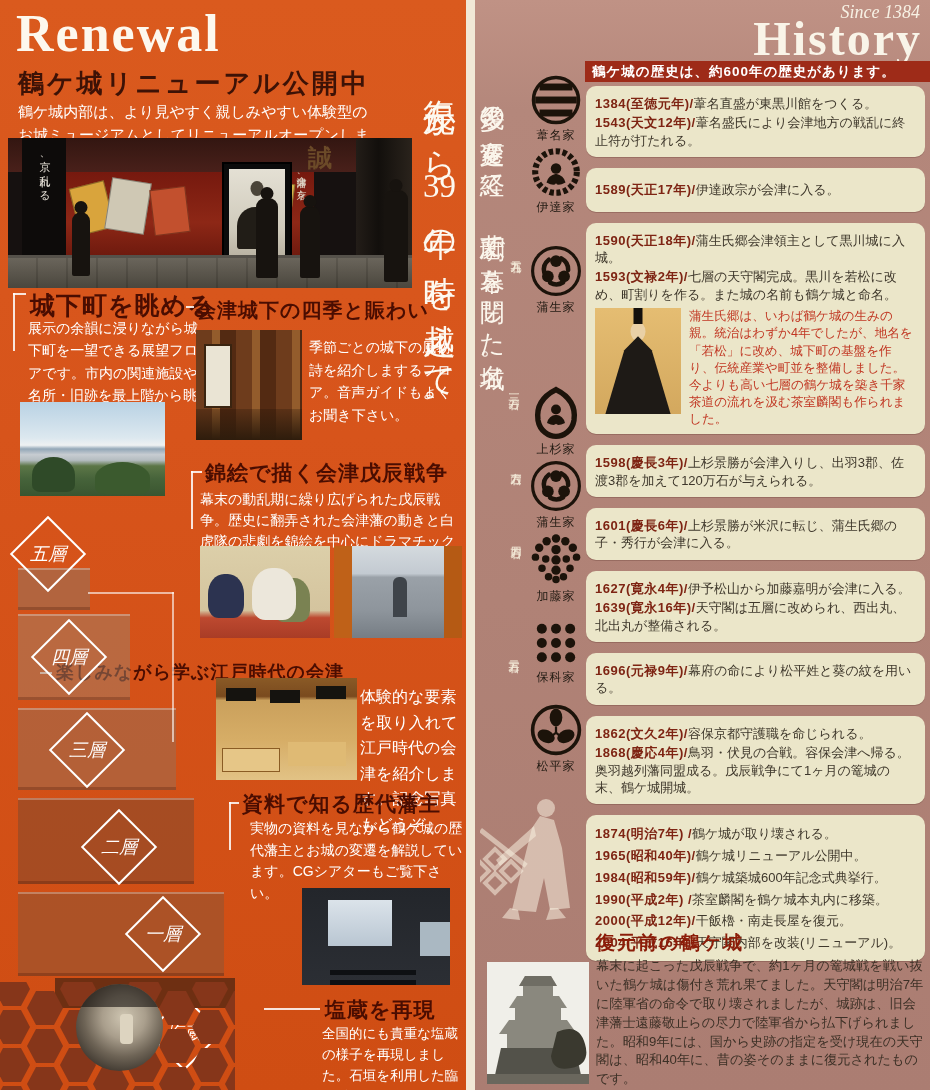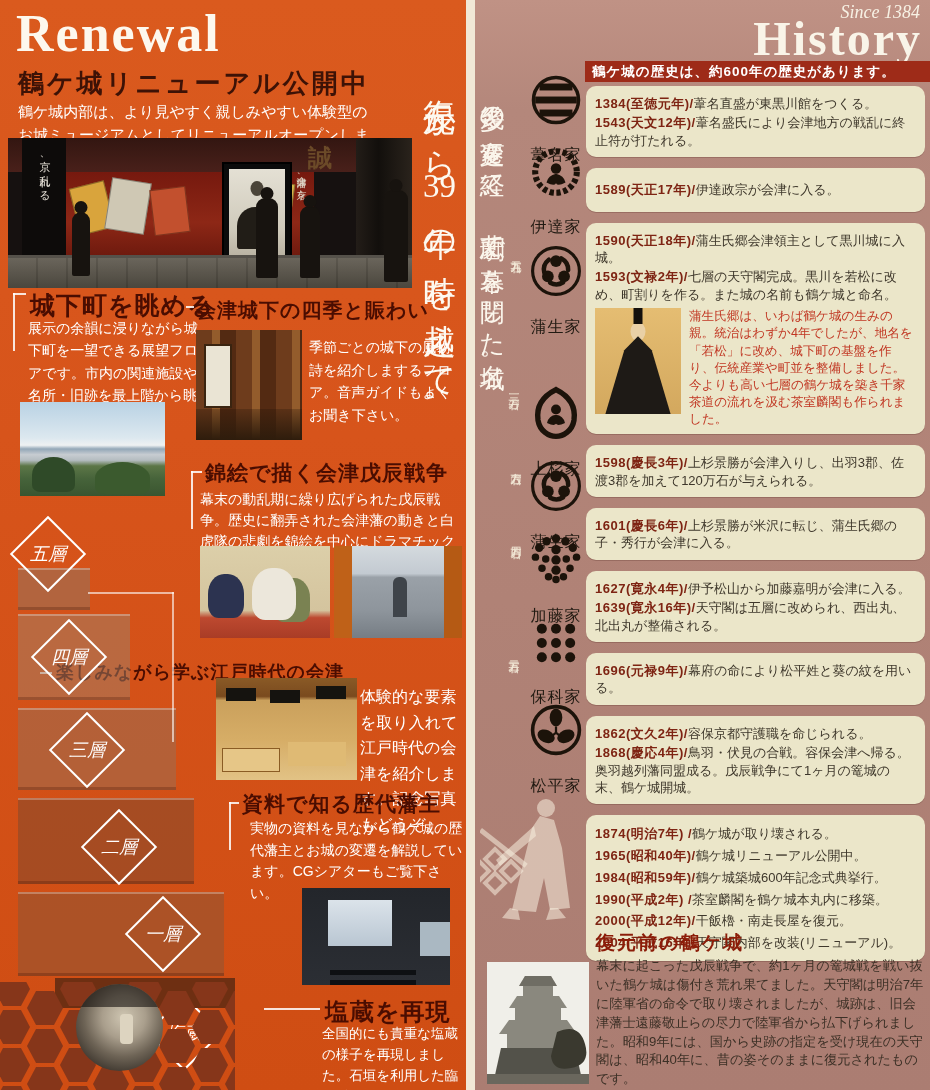--- a/index.html
+++ b/index.html
@@ -108,21 +108,21 @@
   .since{font-family:"Liberation Serif","DejaVu Serif",serif;font-style:italic;font-size:18px;
          color:#f7f1e4;text-align:right;}
   .hist-title{font-family:"Liberation Serif","DejaVu Serif",serif;font-size:48px;font-weight:600;
          color:#f9f4e8;text-align:right;letter-spacing:2px;line-height:1;}
   .strip{background:#9e2b18;color:#fff;font-size:13.5px;font-weight:bold;line-height:21px;
          padding-left:7px;letter-spacing:1px;}
   .right-vtag{left:2px;top:86px;height:508px;color:#fbf6ec;font-size:25px;line-height:1.15;
          font-family:"Liberation Serif","DejaVu Serif",serif;letter-spacing:2px;}
   .clan{position:absolute;width:64px;text-align:center;}
   .clan svg{display:block;margin:0 auto;}
-  .clan-name{font-size:16px;color:#211a12;margin-top:19px;letter-spacing:1px;white-space:nowrap;}
+  .clan-name{font-size:12px;color:#211a12;margin-top:1px;letter-spacing:1px;white-space:nowrap;}
   .koku{position:absolute;color:#f3e9d7;font-size:11px;letter-spacing:1px;}
   .timeline{position:absolute;left:111px;top:86px;width:339px;}
   .tl-block{background:#ebe6c9;border-radius:10px;padding:7px 9px 6px 9px;margin-bottom:11px;
             box-shadow:0 1px 0 rgba(80,40,30,.25);}
   .entry{margin:2px 0;font-size:13px;line-height:1.34;}
   .yr{color:#7e2413;font-weight:bold;letter-spacing:.5px;}
   .tx{color:#3e372b;}
   .gamo-row{display:flex;gap:8px;margin-top:5px;}
   .gamo-portrait{position:relative;flex:0 0 86px;height:106px;
                  background:linear-gradient(180deg,#e5bd72 0%,#d3a85e 100%);overflow:hidden;}
@@ -204,21 +204,21 @@
     <div class="abs photo photo-edo" style="left:216px;top:678px;width:141px;height:102px;"></div>
     <div class="abs sec-body" style="left:360px;top:684px;width:104px;font-size:16px;line-height:1.6;">体験的な要素を取り入れて江戸時代の会津を紹介します。記念写真もどうぞ。</div>
 
     <div class="abs wline" style="left:229px;top:802px;width:10px;height:2px;"></div>
     <div class="abs wline" style="left:229px;top:802px;width:2px;height:48px;"></div>
     <div class="abs sec-heading" style="left:242px;top:790px;font-size:21px;">資料で知る歴代藩主</div>
     <div class="abs sec-body" style="left:250px;top:818px;width:214px;font-size:14px;line-height:1.55;">実物の資料を見ながら鶴ケ城の歴代藩主とお城の変遷を解説しています。CGシアターもご覧下さい。</div>
     <div class="abs photo photo-cg" style="left:302px;top:888px;width:148px;height:97px;"></div>
 
     <div class="abs wline" style="left:264px;top:1008px;width:56px;height:2px;"></div>
-    <div class="abs sec-heading" style="left:325px;top:996px;font-size:24px;">塩蔵を再現</div>
+    <div class="abs sec-heading" style="left:325px;top:996px;font-size:21px;">塩蔵を再現</div>
     <div class="abs sec-body" style="left:322px;top:1024px;width:142px;font-size:13.5px;line-height:1.55;">全国的にも貴重な塩蔵の様子を再現しました。石垣を利用した臨場感が味わえます。</div>
 
     <div class="abs cbox" style="left:18px;top:568px;width:72px;height:42px;background:rgba(150,115,92,.55);"></div>
     <div class="abs cbox" style="left:18px;top:614px;width:112px;height:86px;background:rgba(160,128,104,.5);"></div>
     <div class="abs cbox" style="left:18px;top:708px;width:158px;height:82px;background:rgba(150,112,88,.5);"></div>
     <div class="abs cbox" style="left:18px;top:798px;width:176px;height:86px;background:rgba(136,74,44,.6);"></div>
     <div class="abs cbox" style="left:18px;top:892px;width:206px;height:84px;background:rgba(142,86,52,.55);"></div>
     <div class="abs wline" style="left:88px;top:592px;width:86px;height:1.5px;opacity:.7;"></div>
     <div class="abs wline" style="left:172px;top:592px;width:1.5px;height:150px;opacity:.7;"></div>
 

